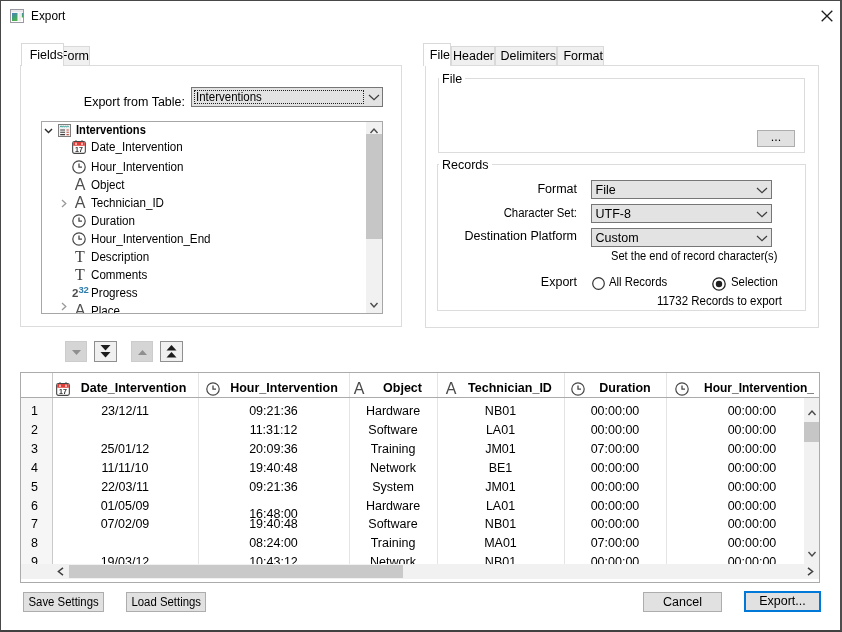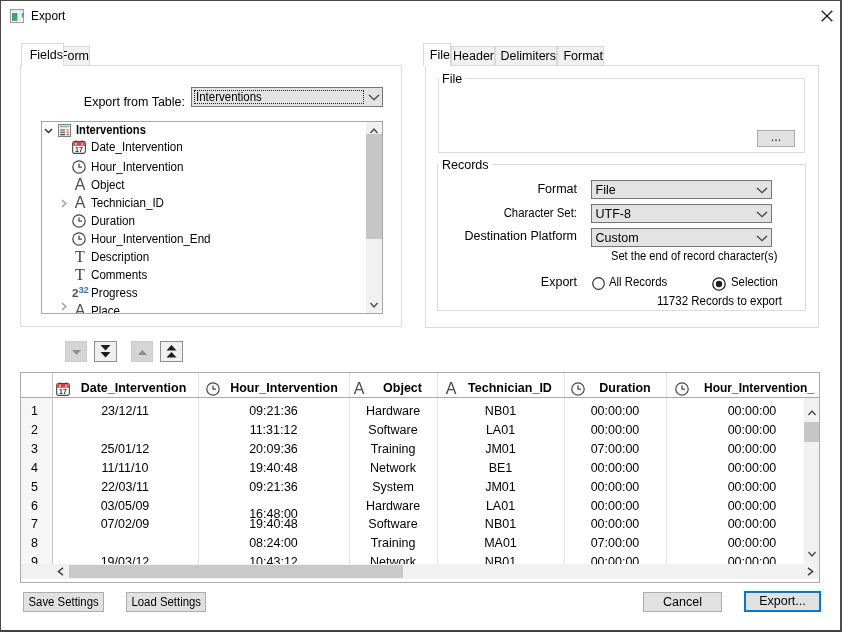--- a/index.html
+++ b/index.html
@@ -276,21 +276,21 @@
 
   <div class="cell" style="left:0;top:104.5px;width:27px;">5</div>
   <div class="cell" style="left:31px;top:104.5px;width:146px;">22/03/11</div>
   <div class="cell" style="left:177px;top:104.5px;width:151px;">09:21:36</div>
   <div class="cell" style="left:328px;top:104.5px;width:88px;">System</div>
   <div class="cell" style="left:416px;top:104.5px;width:127px;">JM01</div>
   <div class="cell" style="left:543px;top:104.5px;width:102px;">00:00:00</div>
   <div class="cell" style="left:645px;top:104.5px;width:172px;">00:00:00</div>
 
   <div class="cell" style="left:0;top:123.5px;width:27px;">6</div>
-  <div class="cell" style="left:31px;top:123.5px;width:146px;">03/05/09</div>
+  <div class="cell" style="left:31px;top:123.5px;width:146px;">01/05/09</div>
   <div class="cell" style="left:177px;top:132px;width:151px;">16:48:00</div>
   <div class="cell" style="left:328px;top:123.5px;width:88px;">Hardware</div>
   <div class="cell" style="left:416px;top:123.5px;width:127px;">LA01</div>
   <div class="cell" style="left:543px;top:123.5px;width:102px;">00:00:00</div>
   <div class="cell" style="left:645px;top:123.5px;width:172px;">00:00:00</div>
 
   <div class="cell" style="left:0;top:142px;width:27px;">7</div>
   <div class="cell" style="left:31px;top:142px;width:146px;">07/02/09</div>
   <div class="cell" style="left:177px;top:142px;width:151px;">19:40:48</div>
   <div class="cell" style="left:328px;top:142px;width:88px;">Software</div>

